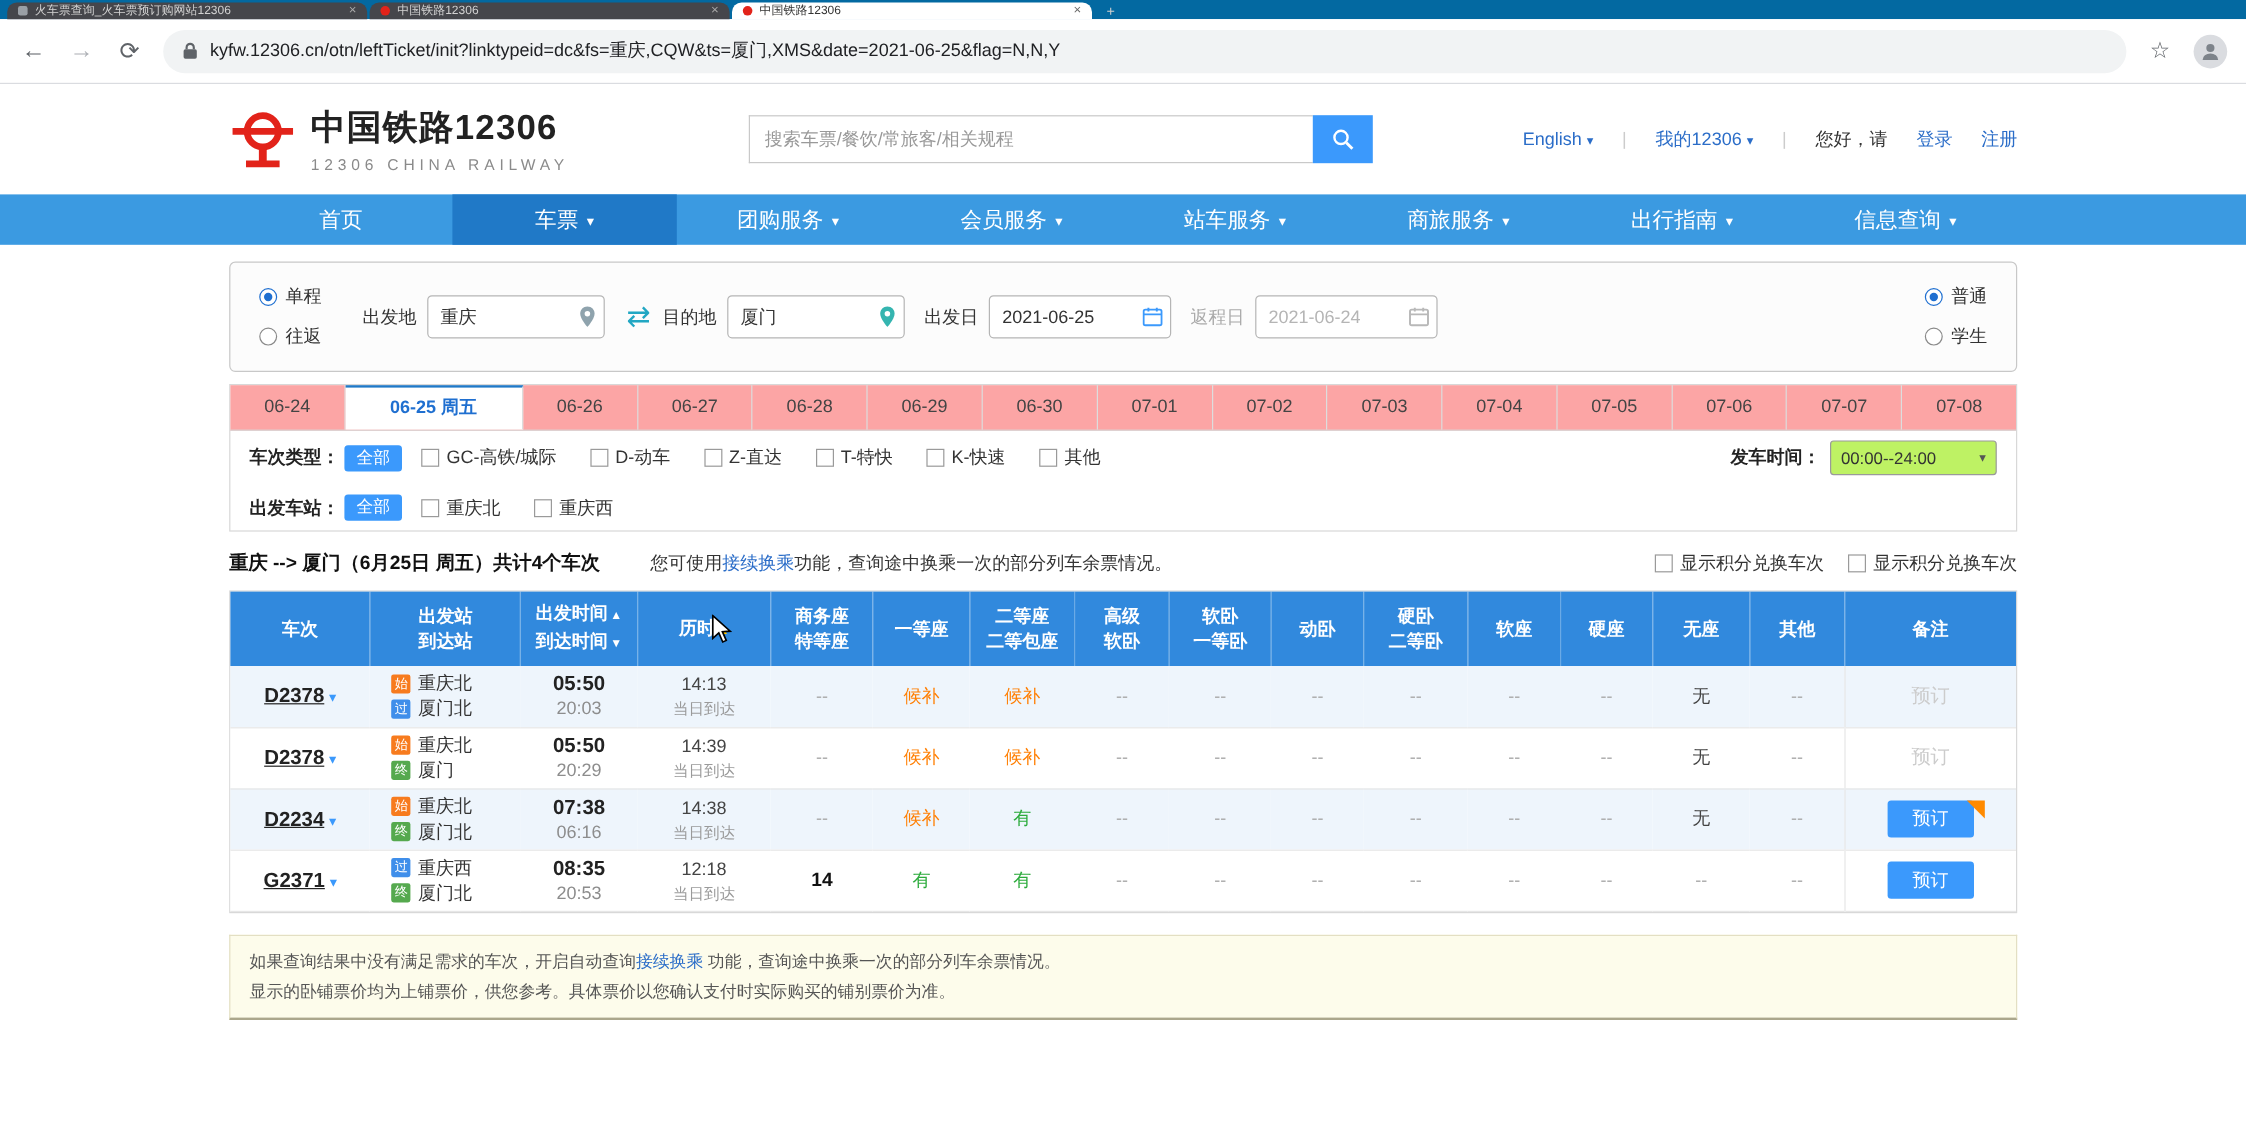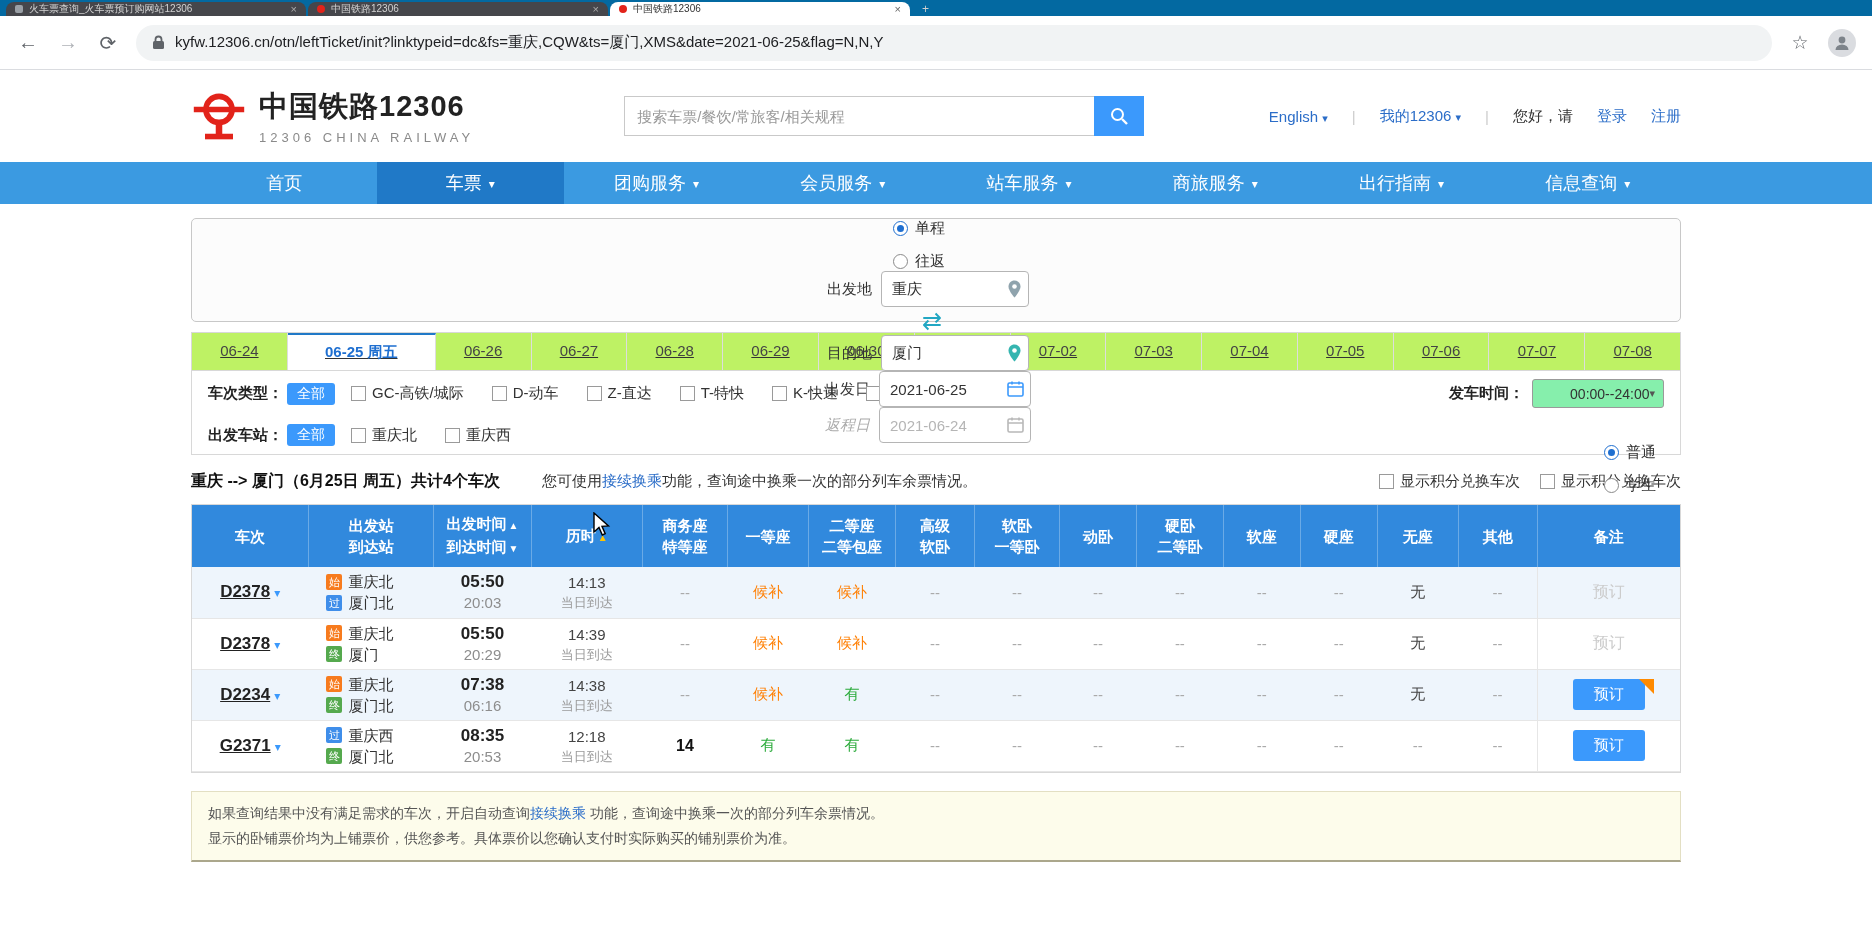--- a/index.html
+++ b/index.html
@@ -48,57 +48,57 @@
   .nav { height:42px; background:#3b9ae1; }
   .nav-inner { width:1490px; margin:0 auto; display:flex; height:100%;justify-content:flex-end; }
   .nav-item { flex:1; display:flex; align-items:center; justify-content:center; gap:7px; color:#fff; font-size:18px; cursor:pointer; }
   .nav-item.active { background:#2079c7; }
   .nav-caret { font-size:12px; margin-top:2px; }
 
   .content { width:1490px; margin:0 auto; }
 
   
   .search-panel { margin-top:14px; border:1px solid #c8c8c8; border-radius:5px; background:#fcfcfc;
-                  height:104px; display:flex; align-items:center; padding:0 24px;flex-direction:column; }
+                  height:92px; display:flex; align-items:center; padding:0 24px; }
   .trip-radios { display:flex; flex-direction:column; gap:14px; margin-right:34px; }
   .radio-line { display:flex; align-items:center; gap:7px; font-size:15px; cursor:pointer; }
   .radio { width:15px; height:15px; border:1px solid #8a8a8a; border-radius:50%; background:#fff; position:relative; flex:0 0 auto; }
   .radio.checked { border-color:#1f6fd0; }
   .radio.checked::after { content:""; position:absolute; inset:3px; border-radius:50%; background:#1f6fd0; }
   .field { display:flex; align-items:center; gap:9px; margin-right:16px; font-size:15px; }
   .field-label { color:#333; }
-  .field-label.dim { color:#aaa;font-style:italic; }
+  .field-label.dim { color:#aaa; }
   .input-wrap { position:relative; }
   .city-input, .date-input { height:36px; border:1px solid #b5b5b5; border-radius:4px; font-size:15px; padding:0 30px 0 10px; outline:none; color:#333; background:#fff; }
   .city-input { width:148px; }
   .date-input { width:152px; }
   .date-input.dim { color:#b5b5b5; }
   .input-ico { position:absolute; right:7px; top:50%; transform:translateY(-50%); display:flex; }
   .swap-ico { color:#22a7c3; font-size:24px; margin:0 10px 0 2px; cursor:pointer; }
   .right-block { margin-left:auto; display:flex; gap:24px; }
   .type-radios { display:flex; flex-direction:column; gap:14px; }
   .query-col { display:flex; flex-direction:column; gap:10px; align-items:flex-start; }
   .query-btn { width:102px; height:42px; background:#ff8a00; color:#fff; font-size:19px; font-weight:bold; border:none; border-radius:4px; cursor:pointer; letter-spacing:4px; }
   .auto-check { display:flex; align-items:center; gap:7px; font-size:15px; cursor:pointer; }
   .cb { width:15px; height:15px; border:1px solid #9a9a9a; background:#fff; flex:0 0 auto; }
 
   
   .query-box { margin-top:10px; border:1px solid #d8d8d8; background:#fff; }
-  .date-tabs { display:flex; background:#bef264; border-bottom:1px solid #d8d8d8;text-decoration:underline; }
+  .date-tabs { display:flex; background:#fca5a5; border-bottom:1px solid #d8d8d8; }
   .date-tab { flex:1; height:37px; line-height:35px; text-align:center; font-size:15px; color:#444;
               border-right:1px solid #ddd; cursor:pointer; white-space:nowrap; }
   .date-tab:last-child { border-right:none; }
   .date-tab.active { flex:1.55; background:#fff; color:#1f6fd0; font-weight:bold; border-top:2px solid #2079c7; line-height:33px; }
   .filter-row { display:flex; align-items:center; padding:8px 16px; font-size:15px; }
   .filter-label { font-weight:bold; color:#222; }
   .badge-all { background:#3b99fc; color:#fff; font-size:14px; padding:2px 10px; border-radius:3px; margin:0 16px 0 4px; cursor:pointer; }
   .fcheck { display:flex; align-items:center; gap:6px; margin-right:28px; cursor:pointer; }
   .time-filter { margin-left:auto; display:flex; align-items:center; gap:8px; }
-  .select-box { min-width:132px; height:29px; border:1px solid #9a9a9a; border-radius:3px; background:#86efac;
-                display:flex; align-items:center; justify-content:flex-end; padding:0 8px; font-size:14px; cursor:pointer; }
+  .select-box { min-width:132px; height:29px; border:1px solid #9a9a9a; border-radius:3px; background:#bef264;
+                display:flex; align-items:center; justify-content:flex-end; padding:0 8px; font-size:14px; cursor:pointer;gap:36px; }
   .sel-caret { font-size:11px; color:#555; }
 
   
   .summary { margin-top:16px; display:flex; align-items:center; font-size:15px; }
   .route-text { font-weight:bold; font-size:16px; color:#111; }
   .summary-tip { margin-left:42px; color:#333; }
   .link-blue { color:#2b6dc8; cursor:pointer; }
   .summary-checks { margin-left:auto; display:flex; gap:20px; }
 
   

